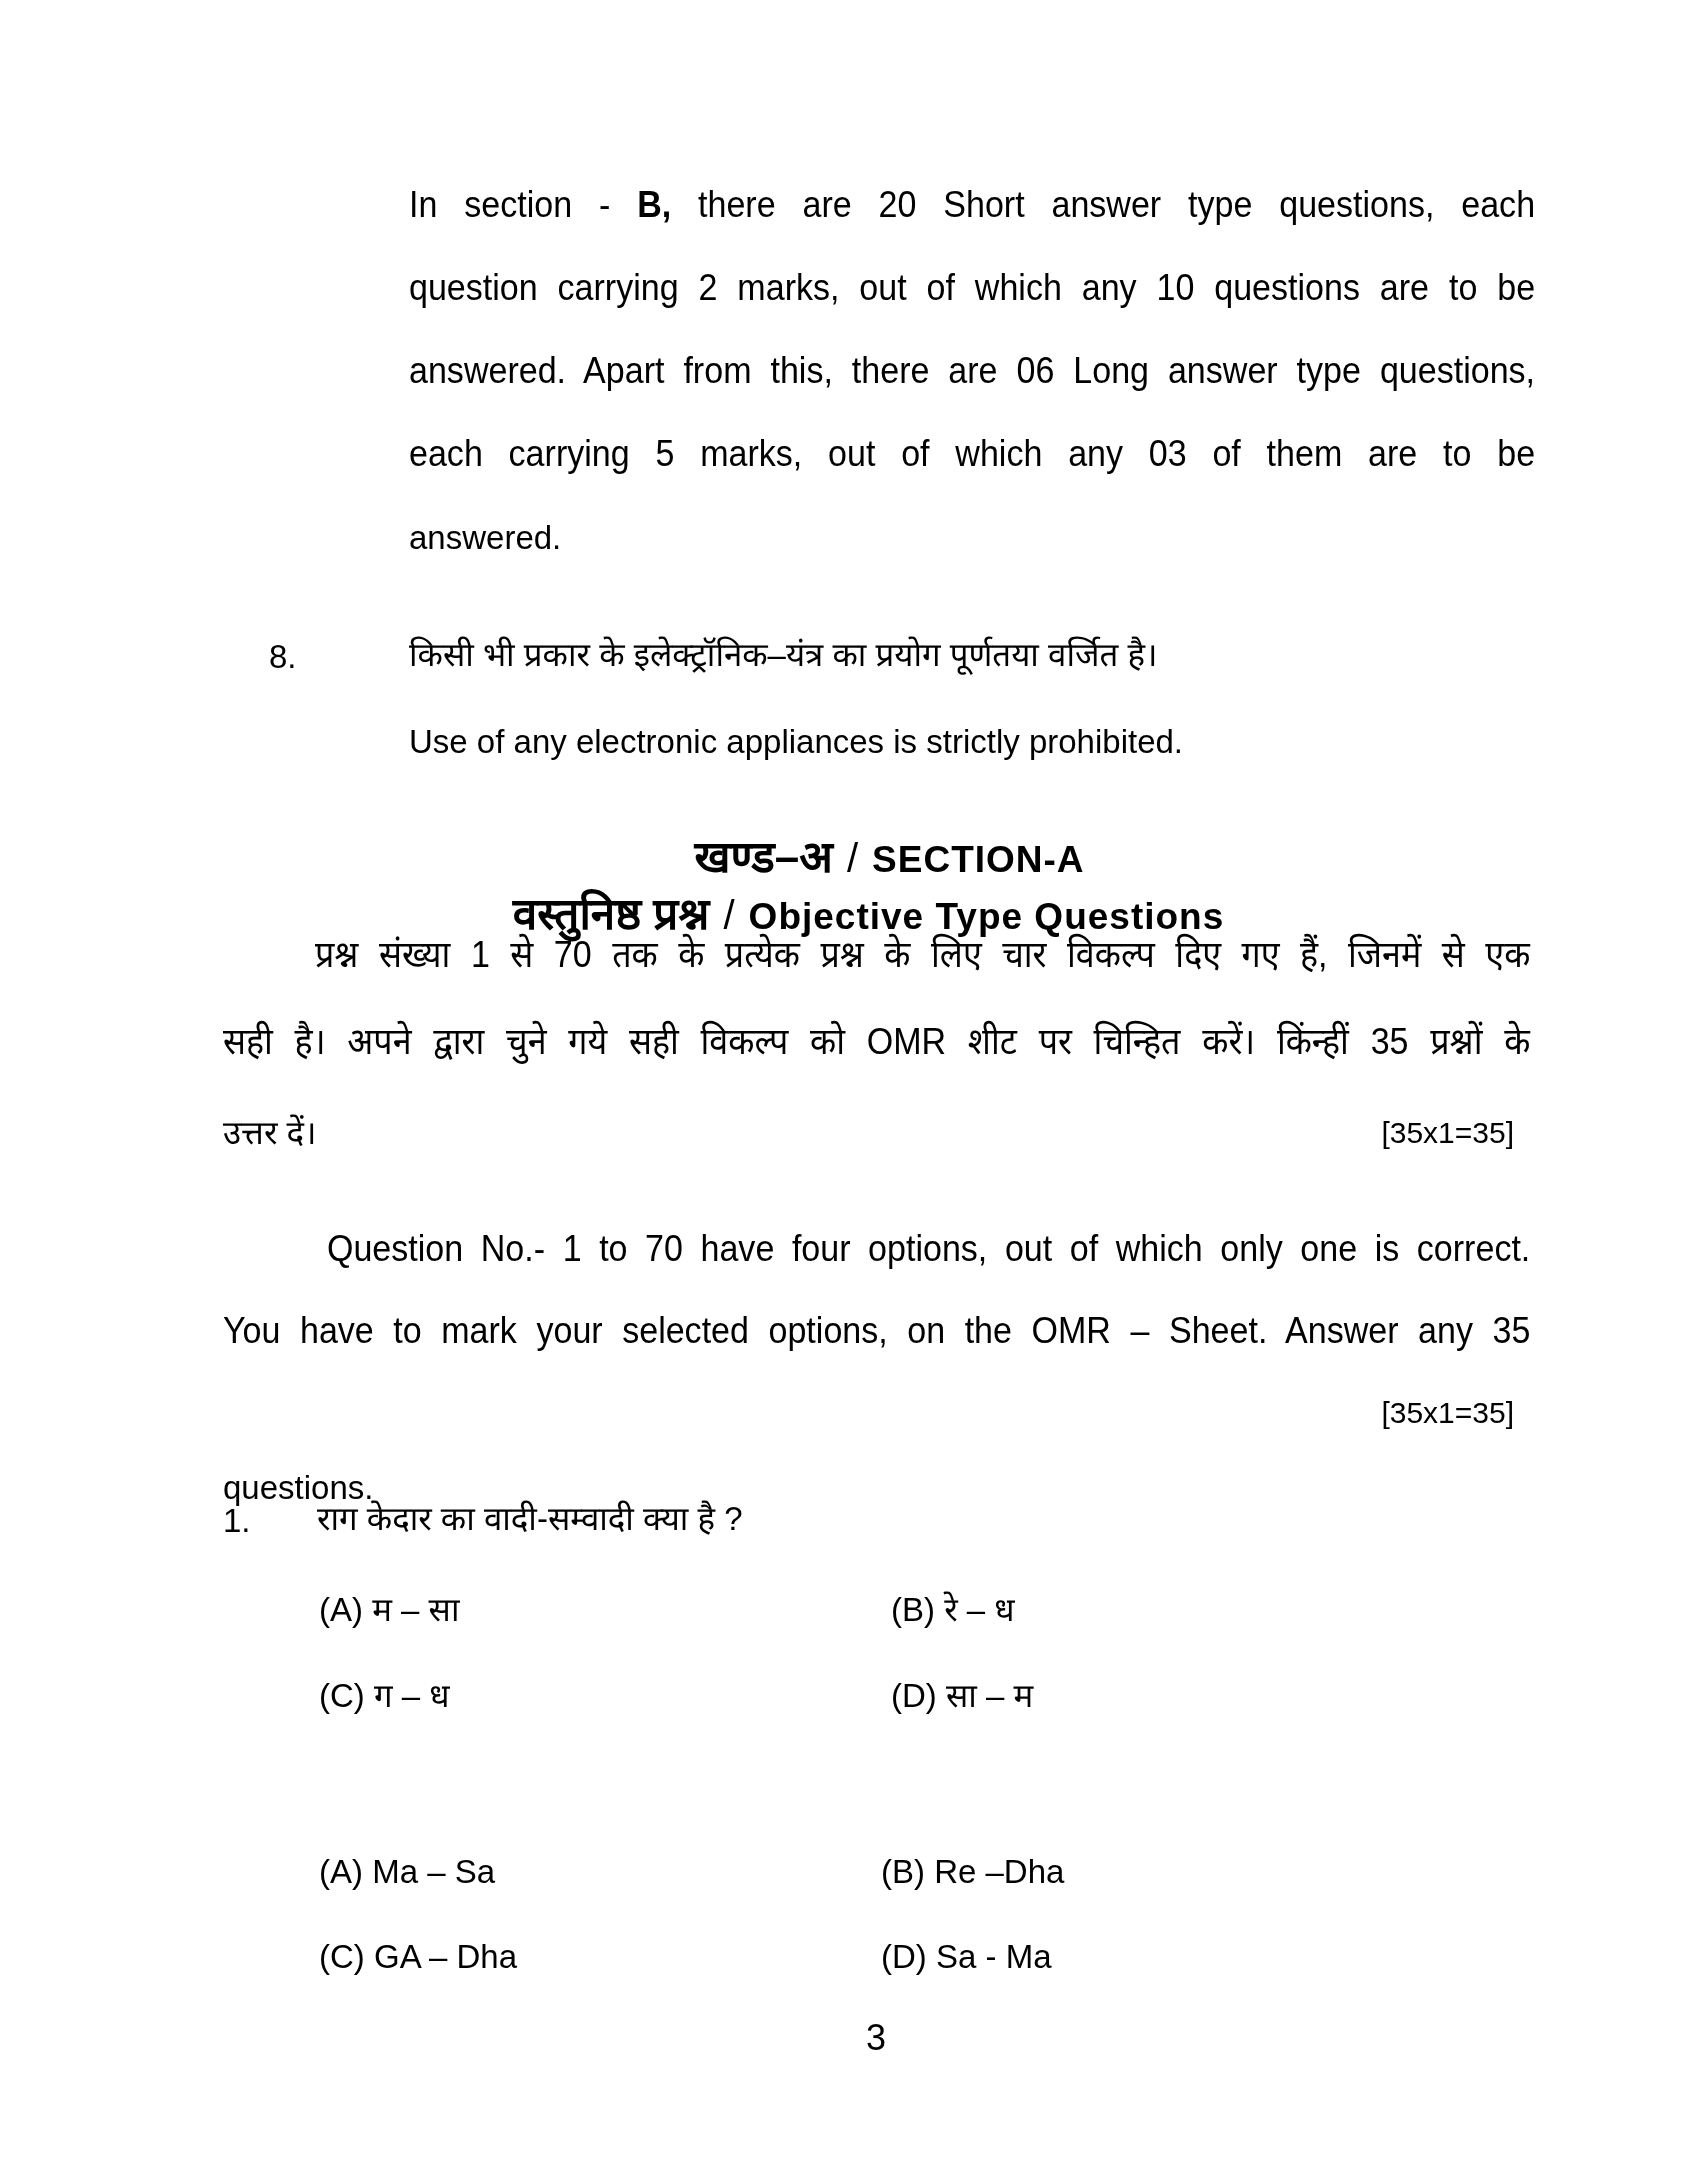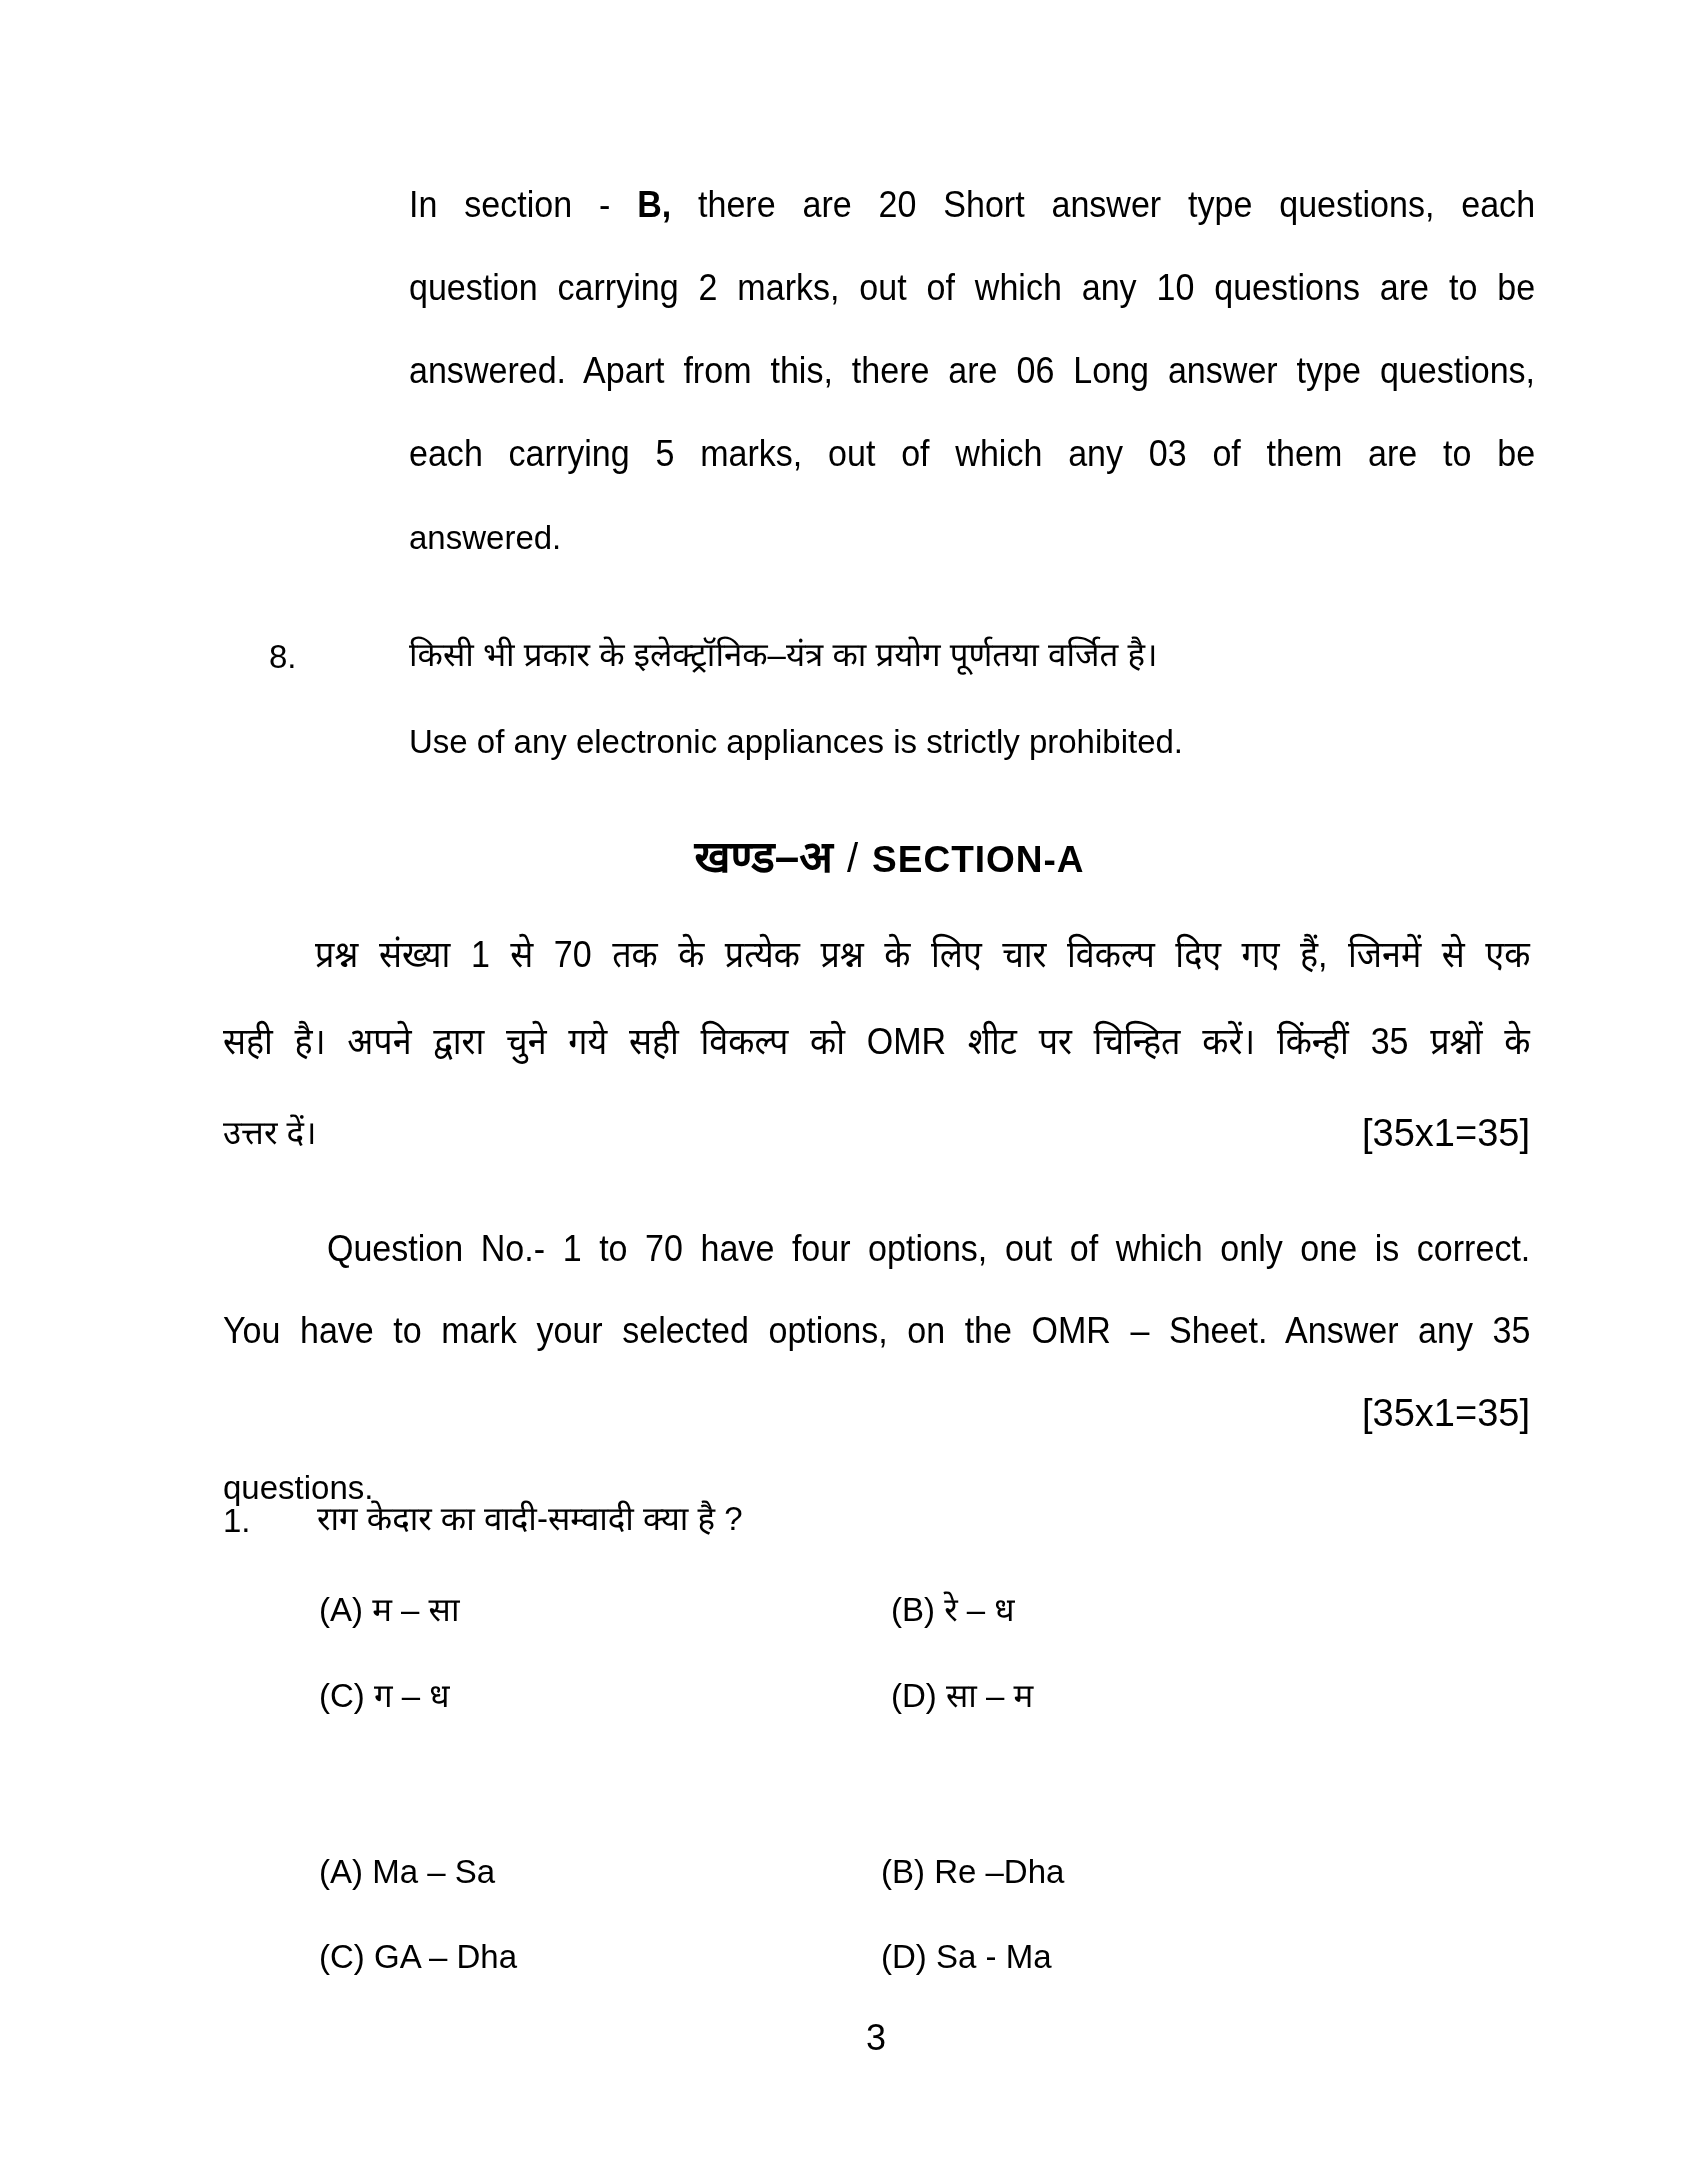--- a/index.html
+++ b/index.html
@@ -19,22 +19,22 @@
     transform:scaleX(0.92);transform-origin:0 0;
     overflow:hidden;
   }
   
   .nline{
     position:absolute;
     font-size:33px;line-height:50px;
     white-space:nowrap;
   }
   .marks{
-    position:absolute;right:153px;
-    font-size:38px;line-height:50px;white-space:nowrap;
+    position:absolute;right:169px;
+    font-size:30px;line-height:50px;white-space:nowrap;
   }
   .heading{
     position:absolute;left:50%;transform:translateX(-50%);
     white-space:nowrap;text-align:center;
   }
   .h-hi{font-size:44px;font-weight:bold;margin-top:24px;}
   .h-sep{font-size:40px;padding:0 14px;}
   .h-en{font-size:37px;font-weight:bold;letter-spacing:1px;}
   .bold{font-weight:bold;}
   .pagenum{position:absolute;font-size:36px;line-height:44px;}
@@ -48,20 +48,21 @@
   <div class="jline" style="left:409px;top:263px;width:1224px">question carrying 2 marks, out of which any 10 questions are to be</div>
   <div class="jline" style="left:409px;top:346px;width:1224px">answered. Apart from this, there are 06 Long answer type questions,</div>
   <div class="jline" style="left:409px;top:429px;width:1224px">each carrying 5 marks, out of which any 03 of them are to be</div>
   <div class="nline" style="left:409px;top:513px">answered.</div>
 
   <div class="nline" style="left:269px;top:632px">8.</div>
   <div class="nline" style="left:409px;top:630px">किसी भी प्रकार के इलेक्ट्रॉनिक–यंत्र का प्रयोग पूर्णतया वर्जित है।</div>
   <div class="nline" style="left:409px;top:717px">Use of any electronic appliances is strictly prohibited.</div>
 
   <div class="heading" style="top:825px;margin-left:48px"><span class="h-hi">खण्ड–अ</span><span class="h-sep">/</span><span class="h-en">SECTION-A</span></div>
+  <div class="heading" style="top:882px;margin-left:27px"><span class="h-hi">वस्तुनिष्ठ प्रश्न</span><span class="h-sep">/</span><span class="h-en">Objective Type Questions</span></div>
 
   <div class="jline" style="left:223px;top:930px;width:1421px;text-indent:100px">प्रश्न संख्या 1 से 70 तक के प्रत्येक प्रश्न के लिए चार विकल्प दिए गए हैं, जिनमें से एक</div>
   <div class="jline" style="left:223px;top:1017px;width:1421px">सही है। अपने द्वारा चुने गये सही विकल्प को OMR शीट पर चिन्हित करें। किंन्हीं 35 प्रश्नों के</div>
   <div class="nline" style="left:223px;top:1108px">उत्तर दें।</div>
   <div class="marks" style="top:1108px">[35x1=35]</div>
 
   <div class="jline" style="left:223px;top:1224px;width:1421px;text-indent:113px">Question No.- 1 to 70 have four options, out of which only one is correct.</div>
   <div class="jline" style="left:223px;top:1306px;width:1421px">You have to mark your selected options, on the OMR – Sheet. Answer any 35</div>
   <div class="nline" style="left:223px;top:1463px">questions.</div>
   <div class="marks" style="top:1388px">[35x1=35]</div>

